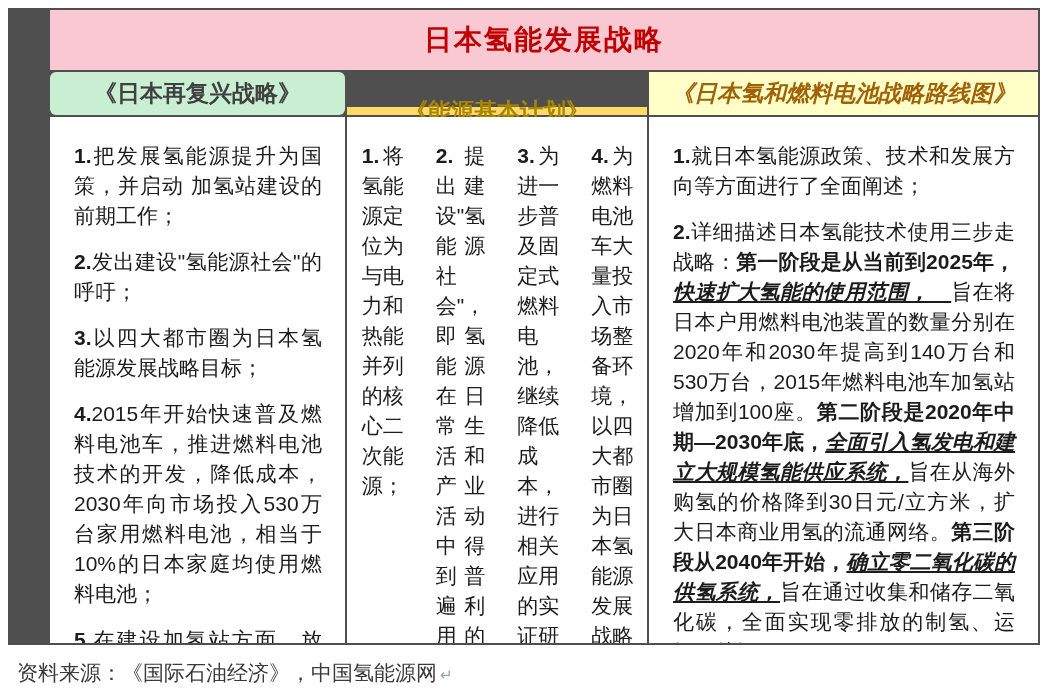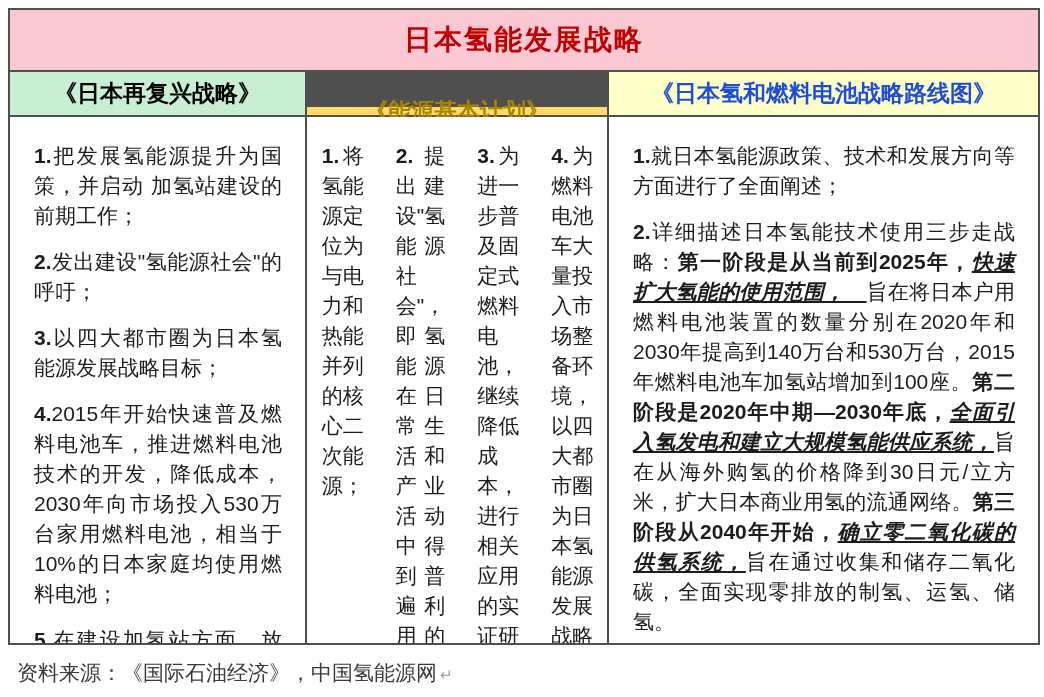--- a/index.html
+++ b/index.html
@@ -12,20 +12,21 @@
   }
   .strategy-table {
     position:absolute; left:8px; top:8px;
     width:1032px; height:637px;
     display:grid;
     grid-template-columns:295px 300px 1fr;
     grid-template-rows:60px 43px 1fr;
     gap:2px;
     background:#4f4f4f;            
     border:2px solid #4f4f4f;
+    padding-left:40px;
   }
   .cell { background:#ffffff; }
   .title-cell {
     grid-column:1 / -1;
     display:flex; align-items:center; justify-content:center;
     font-size:28px; font-weight:bold; letter-spacing:2px;
   }
   .col-header {
     display:flex; align-items:center; justify-content:center;
     font-size:23px; font-weight:bold; white-space:nowrap;
@@ -48,23 +49,23 @@
     font-size:21px; color:#3a3a3a; white-space:nowrap;
   }
   .return-mark { font-size:15px; color:#93a7b0; margin-left:3px; }
 </style>
 </head>
 <body>
 
 <div class="strategy-table">
   <div class="cell title-cell" style="background: rgb(249, 200, 210); color: rgb(192, 0, 0);">日本氢能发展战略</div>
 
-  <div class="cell col-header" style="background: rgb(201, 239, 210); color: #000000;">《日本再复兴战略》</div>
+  <div class="cell col-header" style="background: rgb(201, 239, 210); color: #404040; border-radius: 6px;">《日本再复兴战略》</div>
   <div class="cell col-header" style="background: rgb(255, 218, 102); color: rgb(169, 134, 0); margin-top: 35px;">《能源基本计划》</div>
-  <div class="cell col-header" style="background: rgb(255, 255, 200); color: #1d4ed8;">《日本氢和燃料电池战略路线图》</div>
+  <div class="cell col-header" style="background: rgb(255, 255, 200); color: #a16207; font-style: italic;">《日本氢和燃料电池战略路线图》</div>
 
   <div class="cell body-cell">
       <p><span class="seg-bold">1.</span><span>把发展氢能源提升为国策，并启动 加氢站建设的前期工作；</span></p>
       <p><span class="seg-bold">2.</span><span>发出建设"氢能源社会"的呼吁；</span></p>
       <p><span class="seg-bold">3.</span><span>以四大都市圈为日本氢能源发展战略目标；</span></p>
       <p><span class="seg-bold">4.</span><span>2015年开始快速普及燃料电池车，推进燃料电池技术的开发，降低成本，2030年向市场投入530万台家用燃料电池，相当于10%的日本家庭均使用燃料电池；</span></p>
       <p><span class="seg-bold">5.</span><span>在建设加氢站方面，放宽燃料电池汽车和氢基础设施建设的相关规定。</span></p>
     </div>
   <div class="cell body-cell centered">
       <p><span class="seg-bold">1.</span><span>将氢能源定位为与电力和热能并列的核心二次能源；</span></p>

